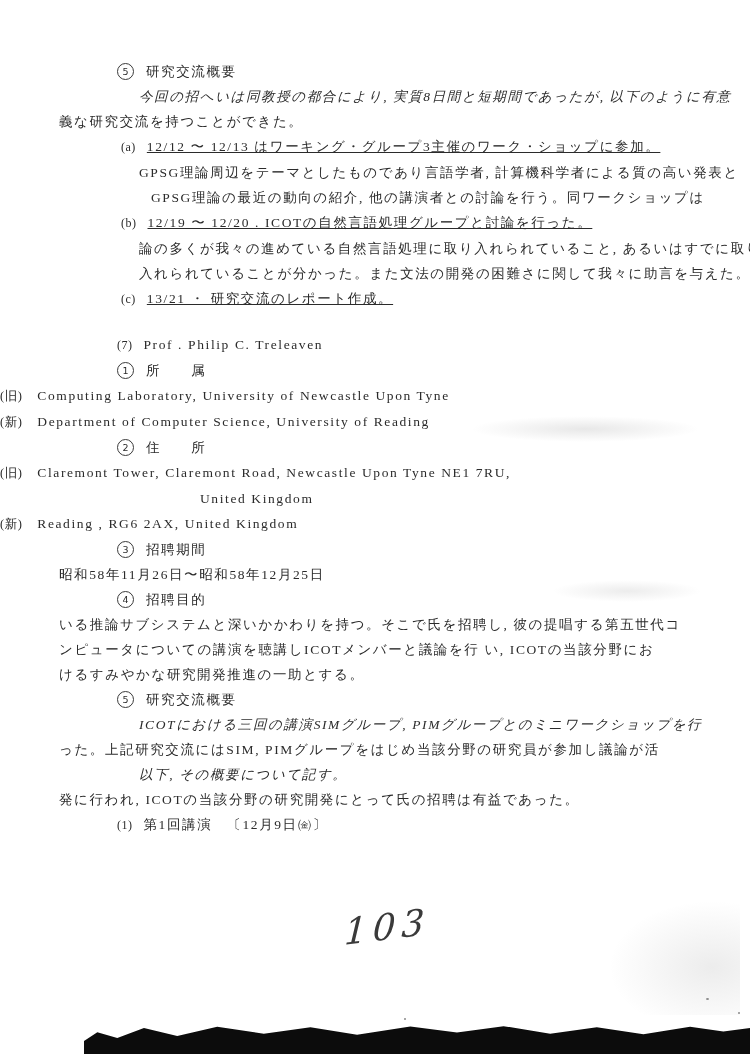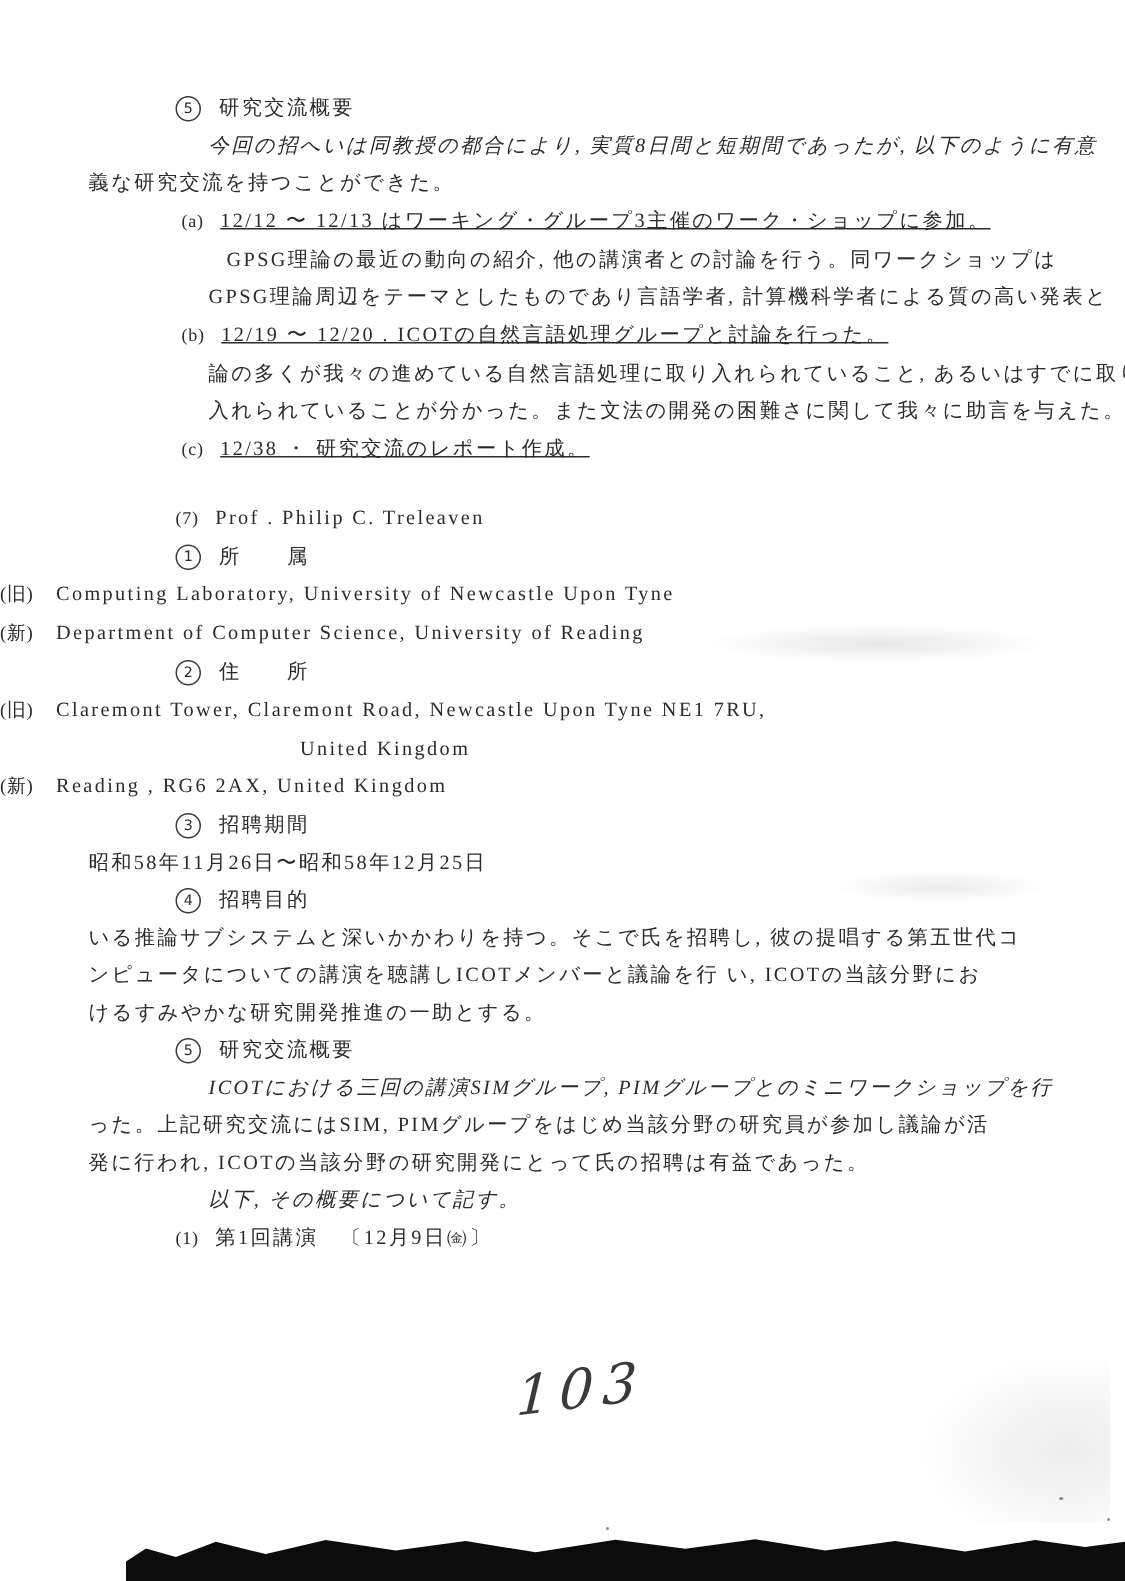--- a/index.html
+++ b/index.html
@@ -50,46 +50,46 @@
   .speck{position:absolute;background:#8a8a8a;border-radius:50%;}
 </style>
 </head>
 <body>
 
 <div class="doc">
   <div class="line sec"><span class="mk circ">5</span><span>研究交流概要</span></div>
   <div class="line para"><span>今回の招へいは同教授の都合により, 実質8日間と短期間であったが, 以下のように有意</span></div>
   <div class="line cont"><span>義な研究交流を持つことができた。</span></div>
   <div class="line let"><span class="mk">(a)</span><span>12/12 〜 12/13 はワーキング・グループ3主催のワーク・ショップに参加。</span></div>
+  <div class="line subc"><span>GPSG理論周辺をテーマとしたものであり言語学者, 計算機科学者による質の高い発表と</span></div>
   <div class="line sub"><span>GPSG理論の最近の動向の紹介, 他の講演者との討論を行う。同ワークショップは</span></div>
-  <div class="line subc"><span>GPSG理論周辺をテーマとしたものであり言語学者, 計算機科学者による質の高い発表と</span></div>
   <div class="line let"><span class="mk">(b)</span><span>12/19 〜 12/20 . ICOTの自然言語処理グループと討論を行った。</span></div>
   <div class="line subc"><span>論の多くが我々の進めている自然言語処理に取り入れられていること, あるいはすでに取り</span></div>
   <div class="line subc"><span>入れられていることが分かった。また文法の開発の困難さに関して我々に助言を与えた。</span></div>
-  <div class="line let"><span class="mk">(c)</span><span>12/38 ・ 研究交流のレポート作成。</span></div>
+  <div class="line let"><span class="mk">(c)</span><span>13/21 ・ 研究交流のレポート作成。</span></div>
 
   <div class="line sec gap"><span class="mk">(7)</span><span>Prof . Philip C.  Treleaven</span></div>
   <div class="line sec"><span class="mk circ">1</span><span>所　　属</span></div>
   <div class="line addr"><span class="mk">(旧)</span><span>Computing Laboratory,  University of Newcastle Upon Tyne</span></div>
   <div class="line addr"><span class="mk">(新)</span><span>Department of Computer Science,  University of Reading</span></div>
   <div class="line sec"><span class="mk circ">2</span><span>住　　所</span></div>
   <div class="line addr"><span class="mk">(旧)</span><span>Claremont Tower,  Claremont Road,  Newcastle Upon Tyne NE1 7RU,</span></div>
   <div class="line addrc"><span>United Kingdom</span></div>
   <div class="line addr"><span class="mk">(新)</span><span>Reading , RG6 2AX,  United Kingdom</span></div>
   <div class="line sec"><span class="mk circ">3</span><span>招聘期間</span></div>
   <div class="line cont"><span>昭和58年11月26日〜昭和58年12月25日</span></div>
   <div class="line sec"><span class="mk circ">4</span><span>招聘目的</span></div>
   <div class="line cont"><span>いる推論サブシステムと深いかかわりを持つ。そこで氏を招聘し, 彼の提唱する第五世代コ</span></div>
   <div class="line cont"><span>ンピュータについての講演を聴講しICOTメンバーと議論を行 い, ICOTの当該分野にお</span></div>
   <div class="line cont"><span>けるすみやかな研究開発推進の一助とする。</span></div>
   <div class="line sec"><span class="mk circ">5</span><span>研究交流概要</span></div>
   <div class="line para"><span>ICOTにおける三回の講演SIMグループ, PIMグループとのミニワークショップを行</span></div>
   <div class="line cont"><span>った。上記研究交流にはSIM, PIMグループをはじめ当該分野の研究員が参加し議論が活</span></div>
+  <div class="line para"><span>以下, その概要について記す。</span></div>
   <div class="line cont"><span>発に行われ, ICOTの当該分野の研究開発にとって氏の招聘は有益であった。</span></div>
-  <div class="line para"><span>以下, その概要について記す。</span></div>
   <div class="line sec"><span class="mk">(1)</span><span>第1回講演　〔12月9日㈮〕</span></div>
 </div>
 
 <div class="pagenum">103</div>
 
 <div class="smudge sm1"></div>
 <div class="smudge sm2"></div>
 <div class="smudge sm3"></div>
 <div class="speck" style="left:706px;top:998px;width:3px;height:2px;"></div>
 <div class="speck" style="left:738px;top:1012px;width:2px;height:2px;"></div>

